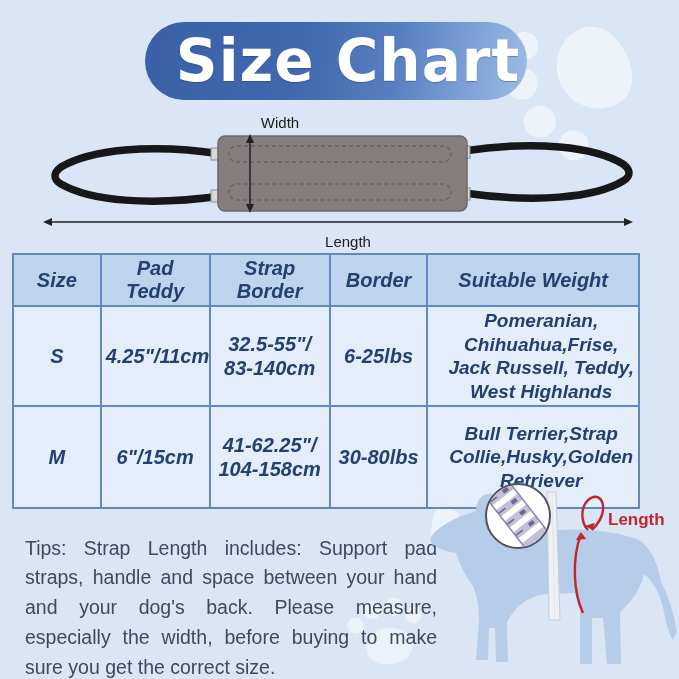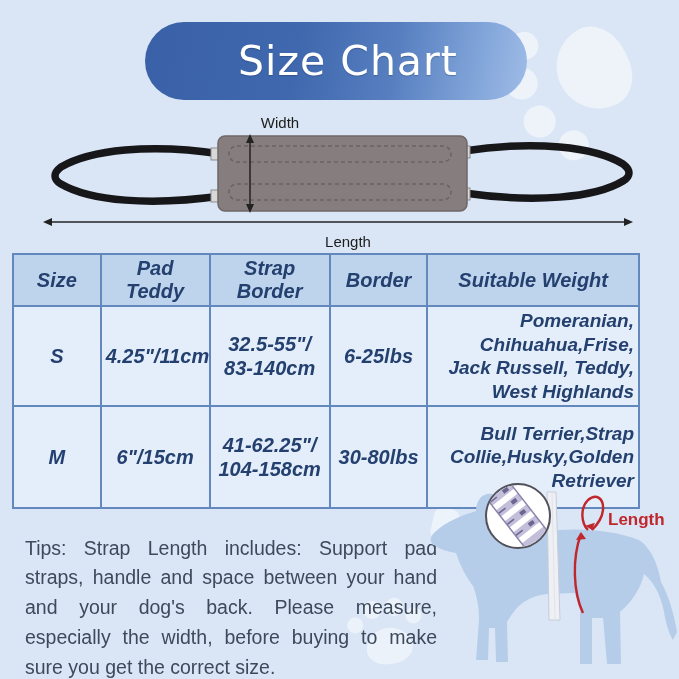--- a/index.html
+++ b/index.html
@@ -11,21 +11,21 @@
   }
   
   .title-pill{
     position:absolute; left:145px; top:22px; width:382px; height:78px;
     border-radius:40px;
     background:linear-gradient(100deg,#3a61a7 0%,#3f68ae 40%,#577fc0 65%,#7fa3d8 85%,#9fbce7 100%);
     display:flex; align-items:center; justify-content:center;
   }
   .title-pill span{
     color:#ffffff; font-family:"DejaVu Sans", sans-serif;
-    font-size:41px; font-weight:normal; letter-spacing:1px;
+    font-size:58px; font-weight:bold; letter-spacing:1px;
     text-shadow:0 1px 1px rgba(30,50,90,.35);
     margin-left:24px;
   }
   
   .paw{position:absolute;}
   .paw .pad{position:absolute; background:#ffffff; border-radius:50% 50% 46% 46% / 58% 58% 42% 42%;}
   .paw .toe{position:absolute; background:#ffffff; border-radius:50%;}
   .paw-big{left:498px; top:5px; width:150px; height:150px; transform:rotate(-118deg); opacity:.55;}
   .paw-big .pad{width:84px; height:72px; left:33px; top:62px;}
   .paw-big .toe1{width:30px;height:30px;left:2px;top:30px;}
@@ -53,21 +53,21 @@
   }
   .size-table th, .size-table td{
     border:2px solid #6288bd; text-align:center; vertical-align:middle;
     padding:2px 4px;
   }
   .size-table thead th{background:#bed3ec; height:28px; font-size:20px;}
   .size-table tbody td{background:#e4eefb; font-size:20px;}
   .size-table tbody tr.row-s td{height:94px;}
   .size-table tbody tr.row-m td{height:96px;}
   .size-table td.breed{
-    text-align:right; font-size:19px; line-height:1.24; padding-left:20px;
+    text-align:center; font-size:19px; line-height:1.24; padding-left:20px;
     white-space:pre-line;
   }
   .size-table td.strap{white-space:pre-line; line-height:1.2;}
   
   .tips{
     position:absolute; left:25px; top:514px; width:412px;
     font-size:19.5px; line-height:1.53; color:#3c4a5c;
     text-align:justify;
   }
   

